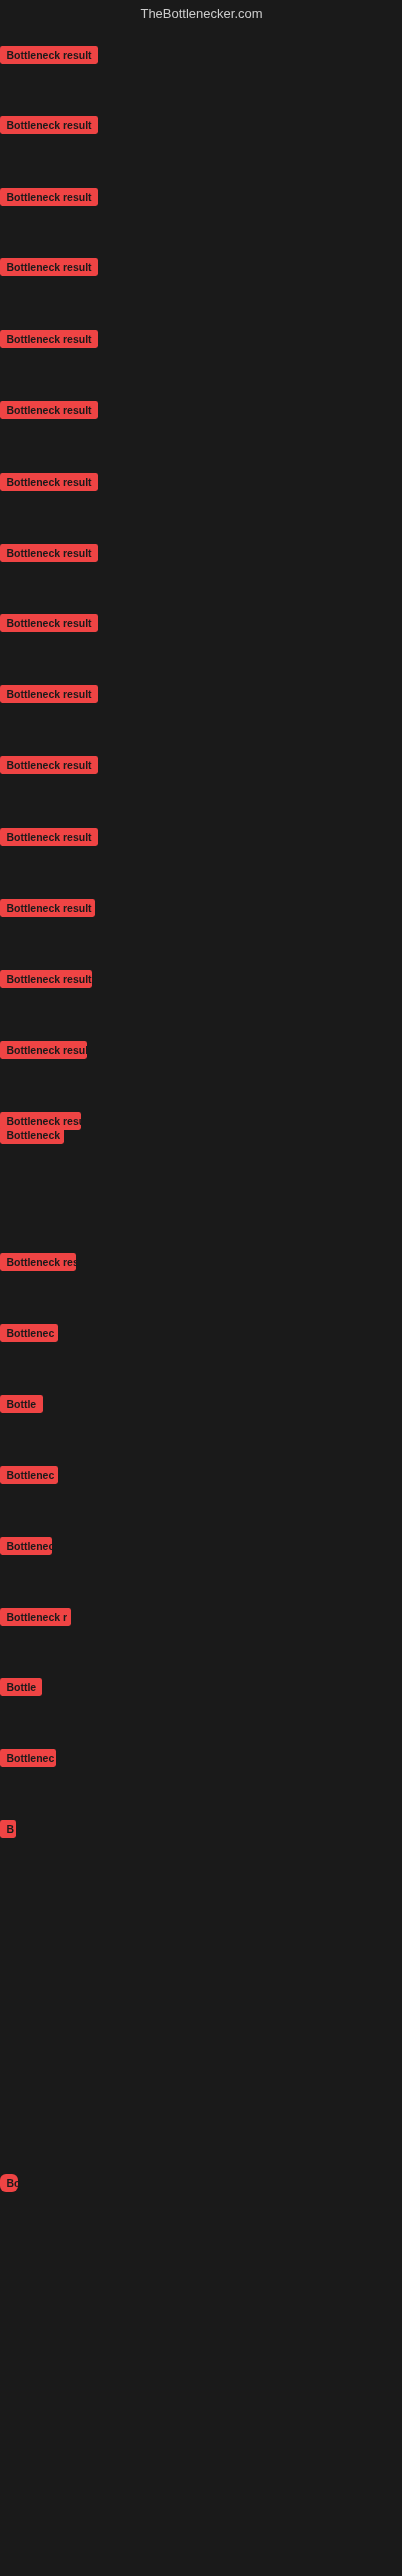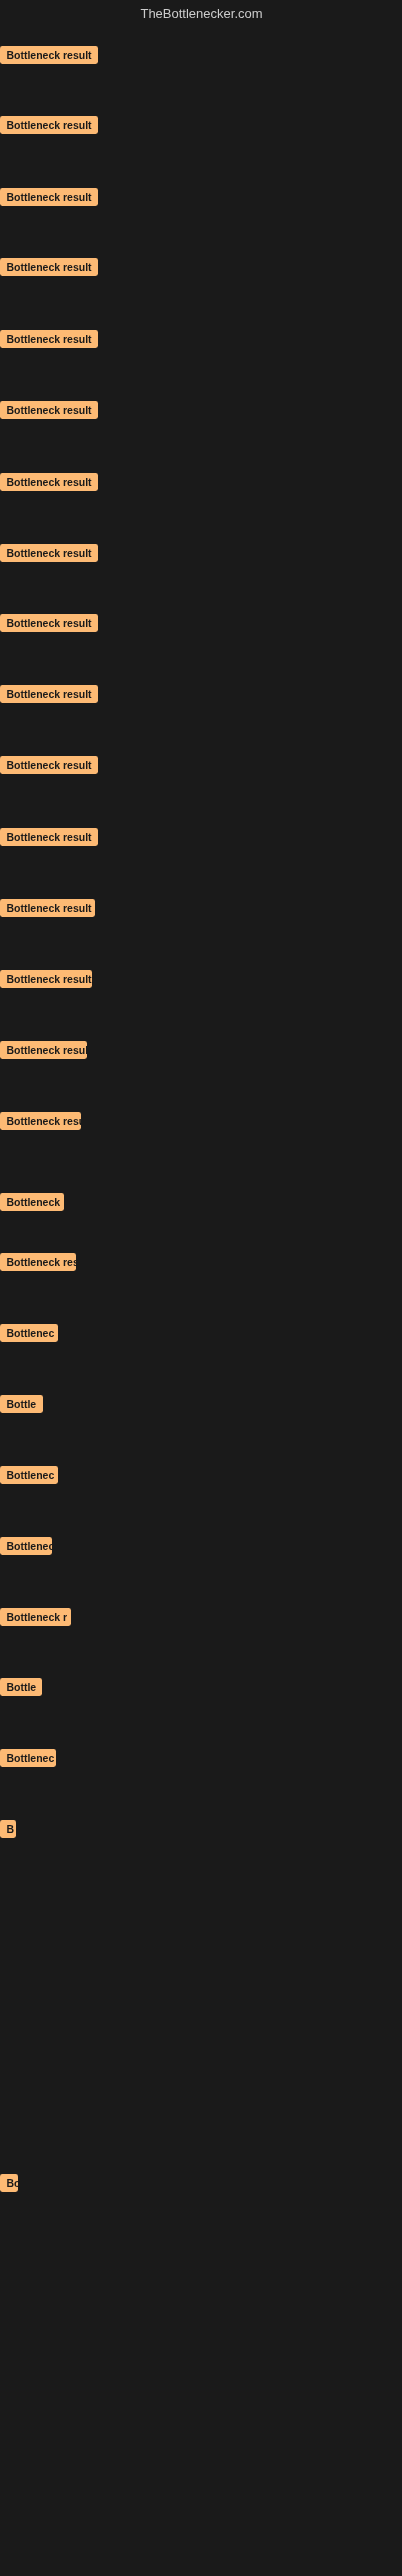--- a/index.html
+++ b/index.html
@@ -23,21 +23,21 @@
       padding: 6.4px 0;
       background-color: #1a1a1a;
     }
 
     .bottleneck-item {
       position: absolute;
       left: 0;
     }
 
     .bottleneck-badge {
-      background-color: #fdba74;
+      background-color: #ef4444;
       color: #1a1a1a;
       font-size: 10.5px;
       font-weight: bold;
       padding: 3.2px 6.4px;
       border-radius: 2.4px;
       white-space: nowrap;
       display: inline-block;
       overflow: hidden;
     }
   </style>
@@ -58,25 +58,25 @@
     <div class="bottleneck-item" style="top: 473px; left: 0px;"><div class="bottleneck-badge" style="max-width: 107px;">Bottleneck result</div></div>
     <div class="bottleneck-item" style="top: 544px; left: 0px;"><div class="bottleneck-badge" style="max-width: 106px;">Bottleneck result</div></div>
     <div class="bottleneck-item" style="top: 614px; left: 0px;"><div class="bottleneck-badge" style="max-width: 105px;">Bottleneck result</div></div>
     <div class="bottleneck-item" style="top: 685px; left: 0px;"><div class="bottleneck-badge" style="max-width: 103px;">Bottleneck result</div></div>
     <div class="bottleneck-item" style="top: 756px; left: 0px;"><div class="bottleneck-badge" style="max-width: 101px;">Bottleneck result</div></div>
     <div class="bottleneck-item" style="top: 828px; left: 0px;"><div class="bottleneck-badge" style="max-width: 98px;">Bottleneck result</div></div>
     <div class="bottleneck-item" style="top: 899px; left: 0px;"><div class="bottleneck-badge" style="max-width: 95px;">Bottleneck result</div></div>
     <div class="bottleneck-item" style="top: 970px; left: 0px;"><div class="bottleneck-badge" style="max-width: 92px;">Bottleneck result</div></div>
     <div class="bottleneck-item" style="top: 1041px; left: 0px;"><div class="bottleneck-badge" style="max-width: 87px;">Bottleneck result</div></div>
     <div class="bottleneck-item" style="top: 1112px; left: 0px;"><div class="bottleneck-badge" style="max-width: 81px;">Bottleneck resu</div></div>
-    <div class="bottleneck-item" style="top: 1193px; left: 0px;"><div class="bottleneck-badge" style="max-width: 64px;">Bottleneck</div></div>
+    <div class="bottleneck-item" style="top: 1126px; left: 0px;"><div class="bottleneck-badge" style="max-width: 64px;">Bottleneck</div></div>
     <div class="bottleneck-item" style="top: 1253px; left: 0px;"><div class="bottleneck-badge" style="max-width: 76px;">Bottleneck res</div></div>
     <div class="bottleneck-item" style="top: 1324px; left: 0px;"><div class="bottleneck-badge" style="max-width: 58px;">Bottlenec</div></div>
     <div class="bottleneck-item" style="top: 1395px; left: 0px;"><div class="bottleneck-badge" style="max-width: 45px;">Bottle</div></div>
     <div class="bottleneck-item" style="top: 1466px; left: 0px;"><div class="bottleneck-badge" style="max-width: 58px;">Bottlenec</div></div>
     <div class="bottleneck-item" style="top: 1537px; left: 0px;"><div class="bottleneck-badge" style="max-width: 52px;">Bottlenec</div></div>
     <div class="bottleneck-item" style="top: 1608px; left: 0px;"><div class="bottleneck-badge" style="max-width: 71px;">Bottleneck r</div></div>
     <div class="bottleneck-item" style="top: 1678px; left: 0px;"><div class="bottleneck-badge" style="max-width: 42px;">Bottle</div></div>
     <div class="bottleneck-item" style="top: 1749px; left: 0px;"><div class="bottleneck-badge" style="max-width: 56px;">Bottlenec</div></div>
     <div class="bottleneck-item" style="top: 1820px; left: 0px;"><div class="bottleneck-badge" style="max-width: 16px;">B</div></div>
-    <div class="bottleneck-item" style="top: 2174px; left: 0px;"><div class="bottleneck-badge" style="max-width: 17.7px;">Bo</div></div>
+    <div class="bottleneck-item" style="top: 2174px; left: 0px;"><div class="bottleneck-badge" style="max-width: 17.7px; border-radius: 6px;">Bo</div></div>
   </div>
 
 
 </body></html>

